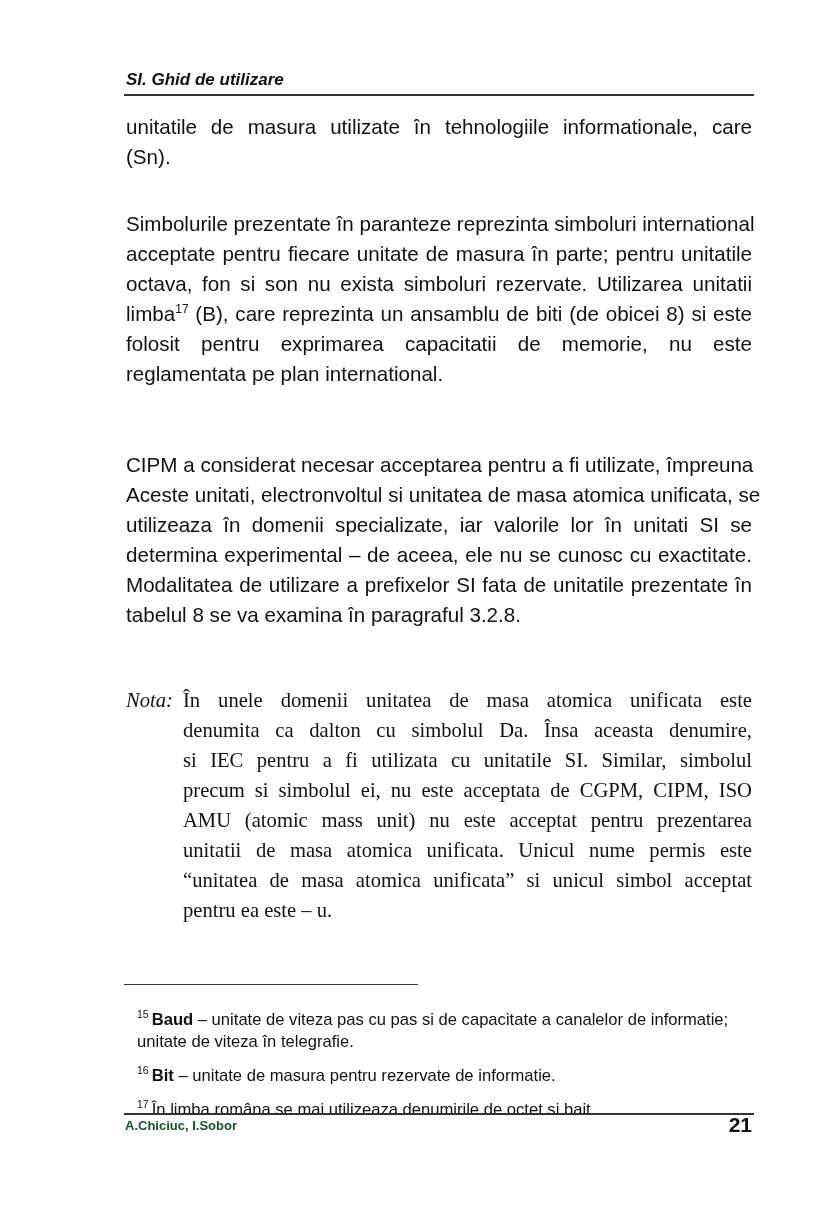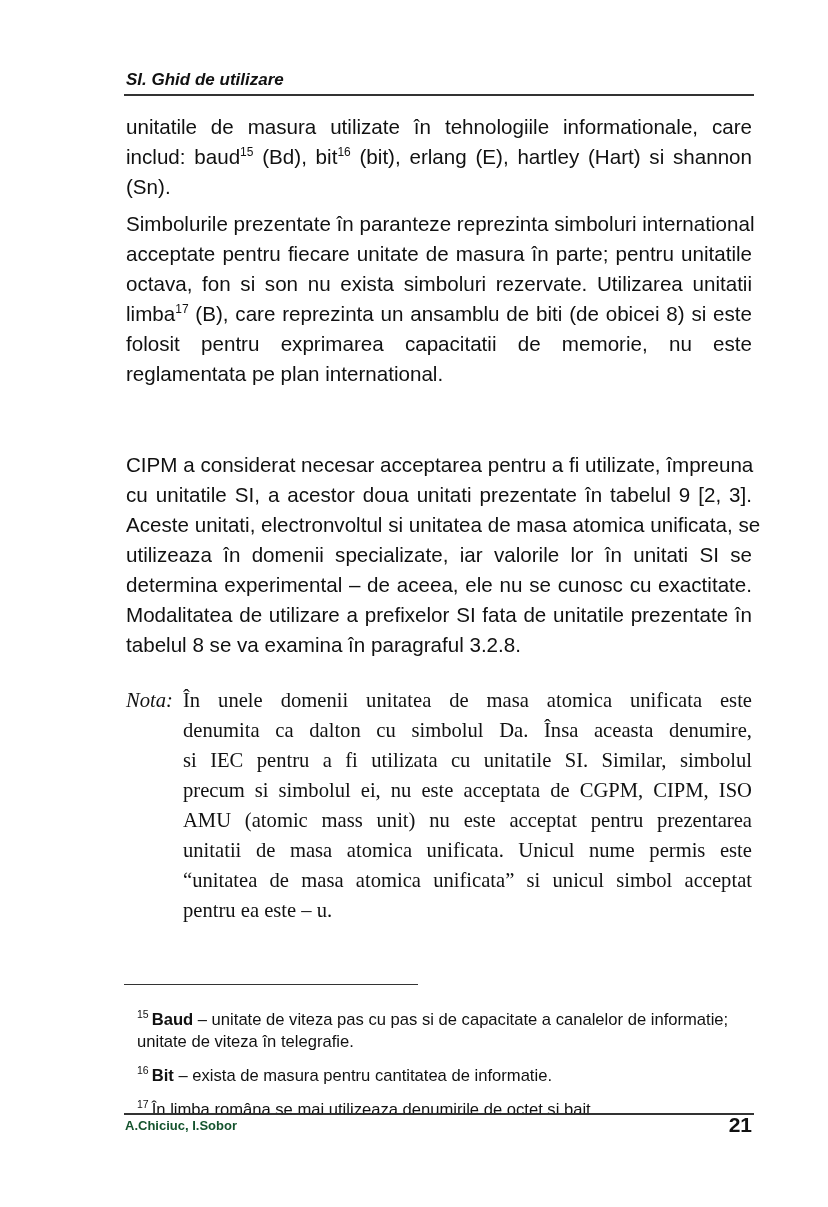--- a/index.html
+++ b/index.html
@@ -75,41 +75,39 @@
 <body>
 
 <div class="page">
 
   <div class="running-head">SI. Ghid de utilizare</div>
   <div class="head-rule"></div>
 
   <div class="body-text" style="top:112px;">
     <p class="para">
       <span class="line"><span>unitatile de masura utilizate în tehnologiile informationale, care</span></span>
-      <span class="line"><span>includ: baud</span><sup class="fn">15</sup><span> (Bd), bit</span><sup class="fn">16</sup><span> (bit), erlang (E), hartley (Hart) si shannon</span></span>
       <span class="line last"><span>(Sn).</span></span>
     </p>
   </div>
 
   <div class="body-text" style="top:209px;">
     <p class="para">
       <span class="line"><span>Simbolurile prezentate în paranteze reprezinta simboluri international</span></span>
       <span class="line"><span>acceptate pentru fiecare unitate de masura în parte; pentru unitatile</span></span>
       <span class="line"><span>octava, fon si son nu exista simboluri rezervate. Utilizarea unitatii</span></span>
       <span class="line"><span>limba</span><sup class="fn">17</sup><span> (B), care reprezinta un ansamblu de biti (de obicei 8) si este</span></span>
       <span class="line"><span>folosit pentru exprimarea capacitatii de memorie, nu este</span></span>
       <span class="line last"><span>reglamentata pe plan international.</span></span>
     </p>
   </div>
 
 
   <div class="body-text" style="top:450px;">
     <p class="para">
       <span class="line"><span>CIPM a considerat necesar acceptarea pentru a fi utilizate, împreuna</span></span>
-      <span class="line"><span>cu unitatile SI, a acestor doua unitati prezentate în tabelul 9 [2, 3].</span></span>
       <span class="line"><span>Aceste unitati, electronvoltul si unitatea de masa atomica unificata, se</span></span>
       <span class="line"><span>utilizeaza în domenii specializate, iar valorile lor în unitati SI se</span></span>
       <span class="line"><span>determina experimental – de aceea, ele nu se cunosc cu exactitate.</span></span>
       <span class="line"><span>Modalitatea de utilizare a prefixelor SI fata de unitatile prezentate în</span></span>
       <span class="line last"><span>tabelul 8 se va examina în paragraful 3.2.8.</span></span>
     </p>
   </div>
 
   <div class="nota-label">Nota:</div>
   <div class="nota-body">
@@ -121,21 +119,21 @@
       <span class="line">AMU (atomic mass unit) nu este acceptat pentru prezentarea</span>
       <span class="line">unitatii de masa atomica unificata. Unicul nume permis este</span>
       <span class="line">“unitatea de masa atomica unificata” si unicul simbol acceptat</span>
       <span class="line last">pentru ea este – u.</span>
     </p>
   </div>
 
   <div class="fn-rule"></div>
   <div class="footnotes">
     <p class="footnote"><sup>15</sup><b>Baud</b><span> – unitate de viteza pas cu pas si de capacitate a canalelor de informatie; unitate de viteza în telegrafie.</span></p>
-    <p class="footnote"><sup>16</sup><b>Bit</b><span> – exista de masura pentru cantitatea de informatie.</span></p>
+    <p class="footnote"><sup>16</sup><b>Bit</b><span> – unitate de masura pentru rezervate de informatie.</span></p>
     <p class="footnote"><sup>17</sup><b></b><span>În limba româna se mai utilizeaza denumirile de octet si bait.</span></p>
   </div>
 
   <div class="foot-rule"></div>
   <div class="footer-authors">A.Chiciuc, I.Sobor</div>
   <div class="page-number">21</div>
 
 </div>
 
 </body></html>

